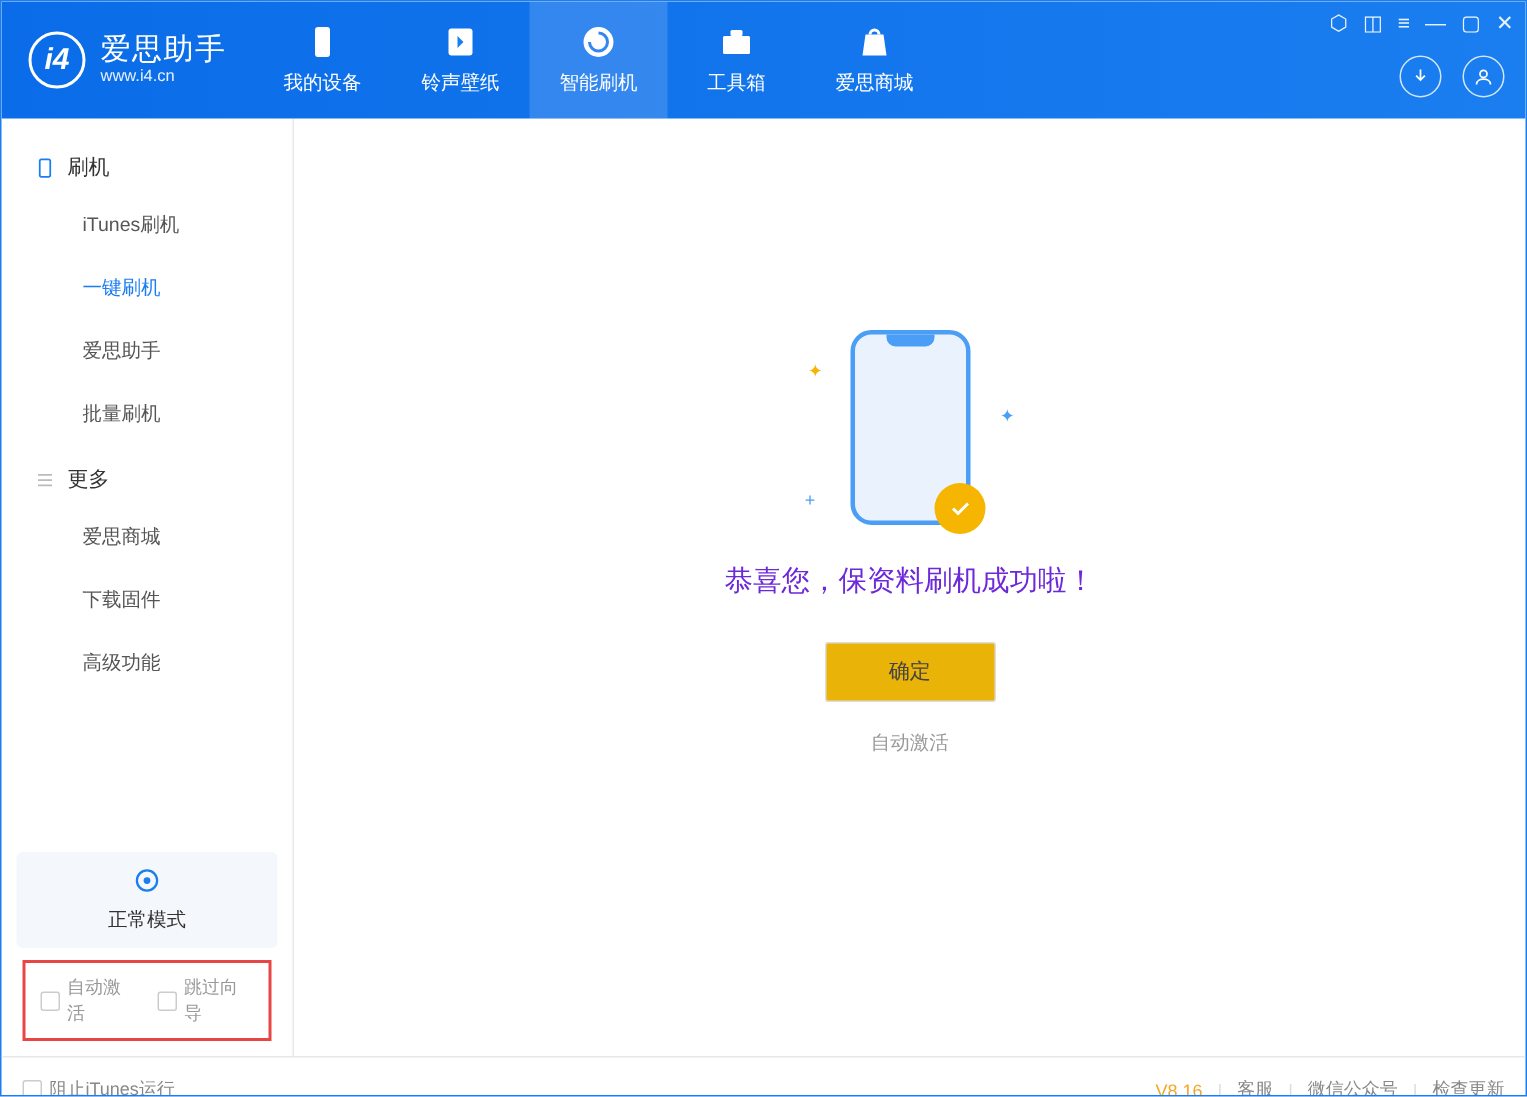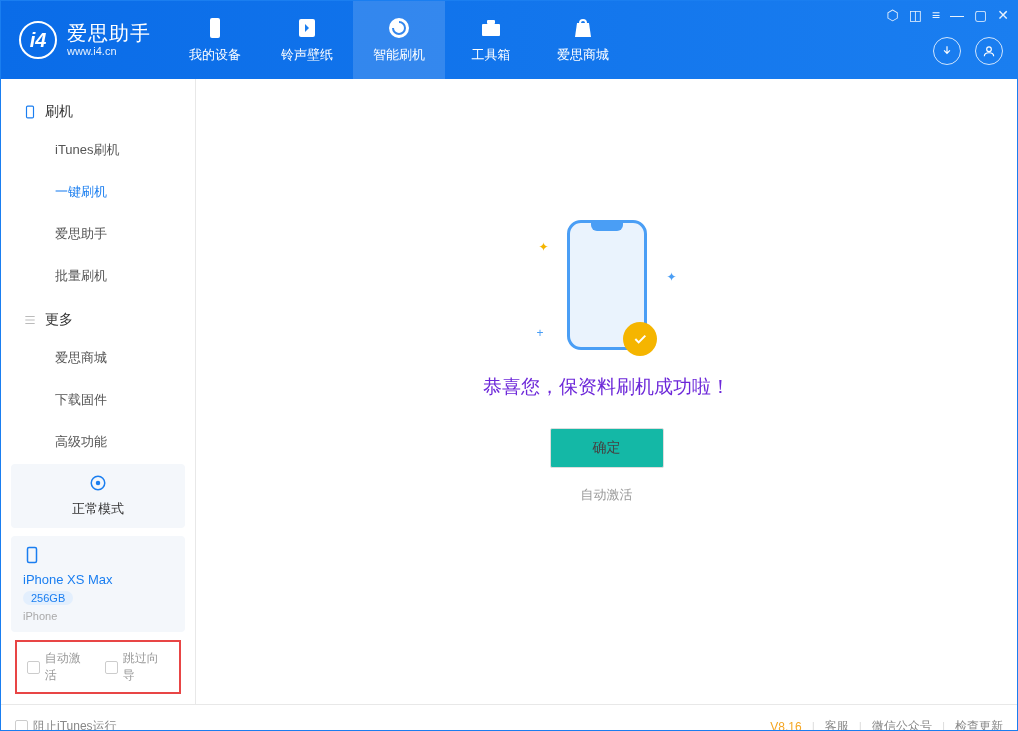--- a/index.html
+++ b/index.html
@@ -54,21 +54,21 @@
 .phone-frame { width: 80px; height: 130px; border: 3px solid #4a9ef5; border-radius: 14px; background: #eaf3fd; position: relative; }
 .phone-notch { position: absolute; top: 0; left: 50%; transform: translateX(-50%); width: 32px; height: 8px; background: #4a9ef5; border-radius: 0 0 6px 6px; }
 .check-badge { position: absolute; bottom: -6px; right: -10px; width: 34px; height: 34px; background: #f5b500; border-radius: 50%; display: flex; align-items: center; justify-content: center; }
 .check-badge svg { width: 16px; height: 16px; stroke: #fff; stroke-width: 3; fill: none; }
 .sparkle { position: absolute; color: #f5b500; font-size: 12px; }
 .sparkle.s1 { top: 20px; left: -28px; }
 .sparkle.s2 { top: 50px; right: -30px; color: #4a9ef5; }
 .sparkle.s3 { bottom: 10px; left: -30px; color: #4a9ef5; }
 
 .success-msg { font-size: 19px; color: #6d28d9; margin-bottom: 28px; }
-.ok-btn { border: 1px solid #ddd; background: #14b8a6; padding: 10px 42px; font-size: 14px; color: #444; cursor: pointer; border-radius: 2px; margin-bottom: 18px; }
+.ok-btn { border: 1px solid #ddd; background: #eab308; padding: 10px 42px; font-size: 14px; color: #444; cursor: pointer; border-radius: 2px; margin-bottom: 18px; }
 .log-link { color: #999; font-size: 13px; cursor: pointer; }
 
 
 .footer { height: 44px; border-top: 1px solid #e8e8e8; display: flex; align-items: center; padding: 0 14px; font-size: 12px; color: #888; }
 .footer .chk { color: #888; }
 .footer-right { margin-left: auto; display: flex; align-items: center; gap: 10px; }
 .footer-right span { cursor: pointer; }
 .f-sep { color: #ddd; }
 .version { color: #f5a623; }
 </style>
@@ -178,32 +178,20 @@
 
     <div class="sb-bottom">
       <div class="mode-card">
         <span class="mode-icon">
             <svg viewBox="0 0 24 24">
               <circle cx="12" cy="12" r="9" fill="none" stroke="#1a7ef0" stroke-width="2"></circle>
               <circle cx="12" cy="12" r="3" fill="#1a7ef0"></circle>
             </svg>
           </span>
         <span class="mode-label">正常模式</span>
-      </div>
-      <div class="device-card">
-        <span class="device-icon">
-            <svg viewBox="0 0 24 24">
-              <rect x="6" y="2" width="12" height="20" rx="2" fill="none" stroke="#1a7ef0" stroke-width="2"></rect>
-            </svg>
-          </span>
-        <div class="device-info">
-          <div class="device-name">iPhone XS Max</div>
-          <div class="device-cap">256GB</div>
-          <div class="device-type">iPhone</div>
-        </div>
       </div>
       <div class="options-row">
         <label class="chk">
           <span class="chk-box"></span>
           <span>自动激活</span>
         </label>
         <label class="chk">
           <span class="chk-box"></span>
           <span>跳过向导</span>
         </label>

